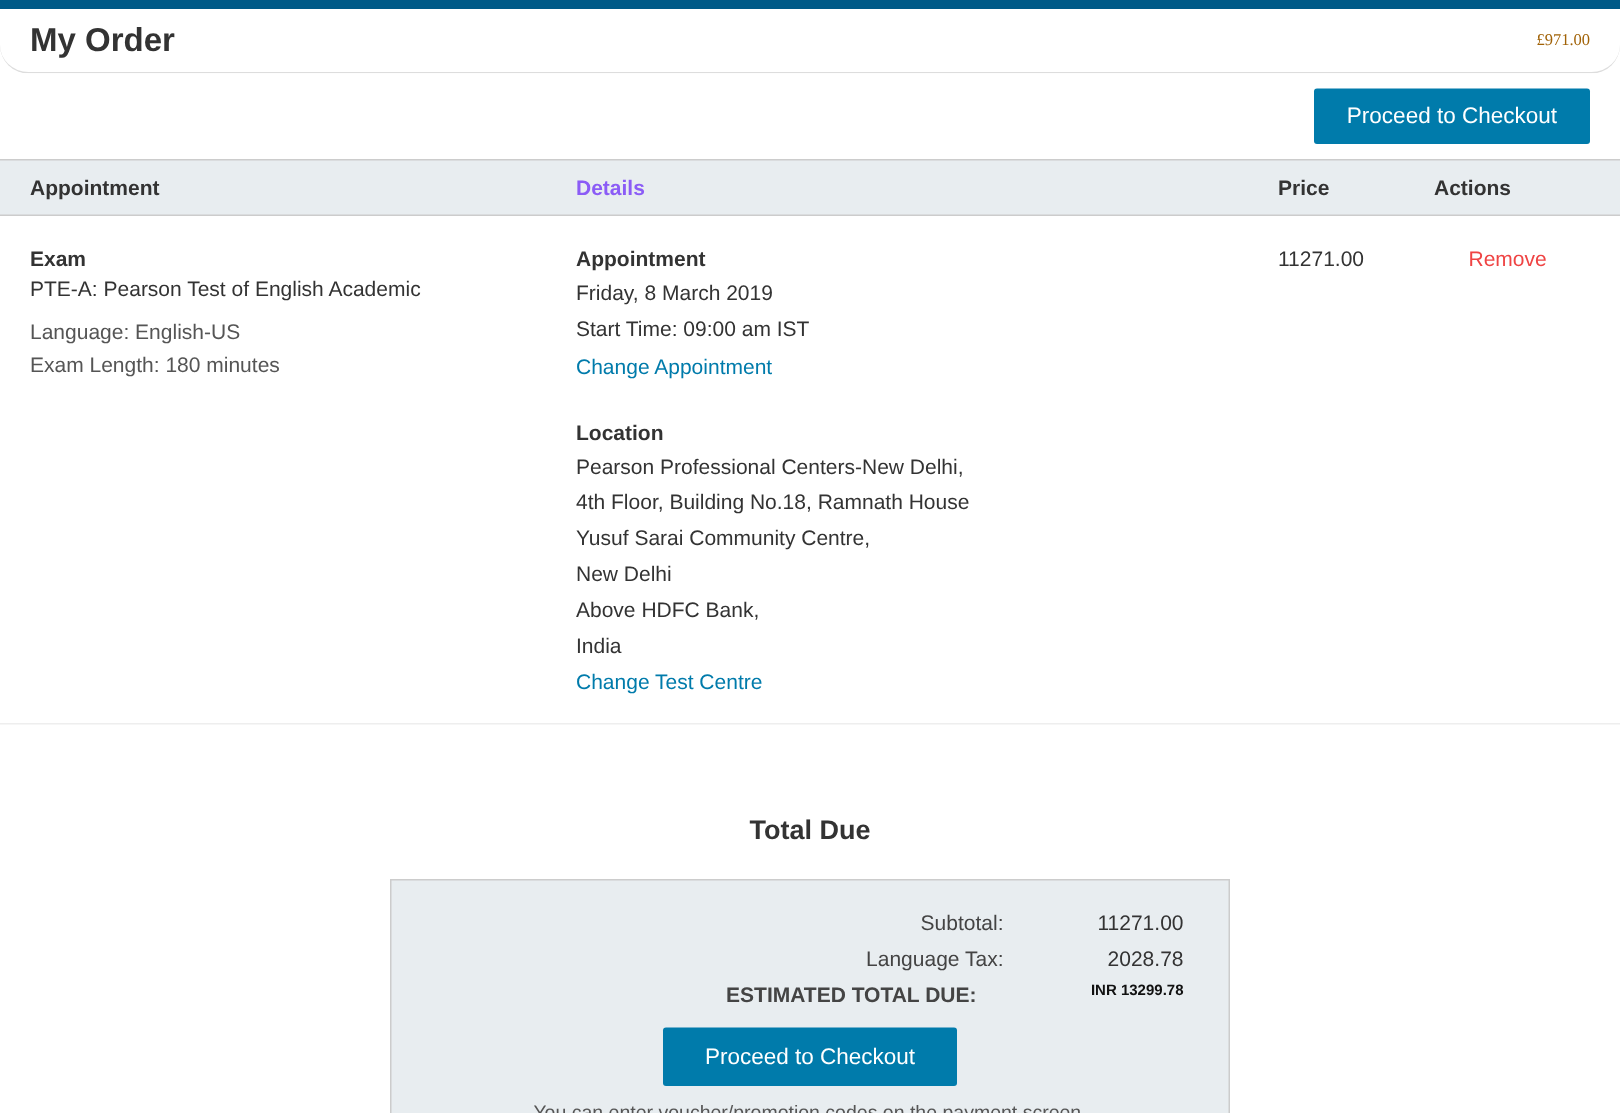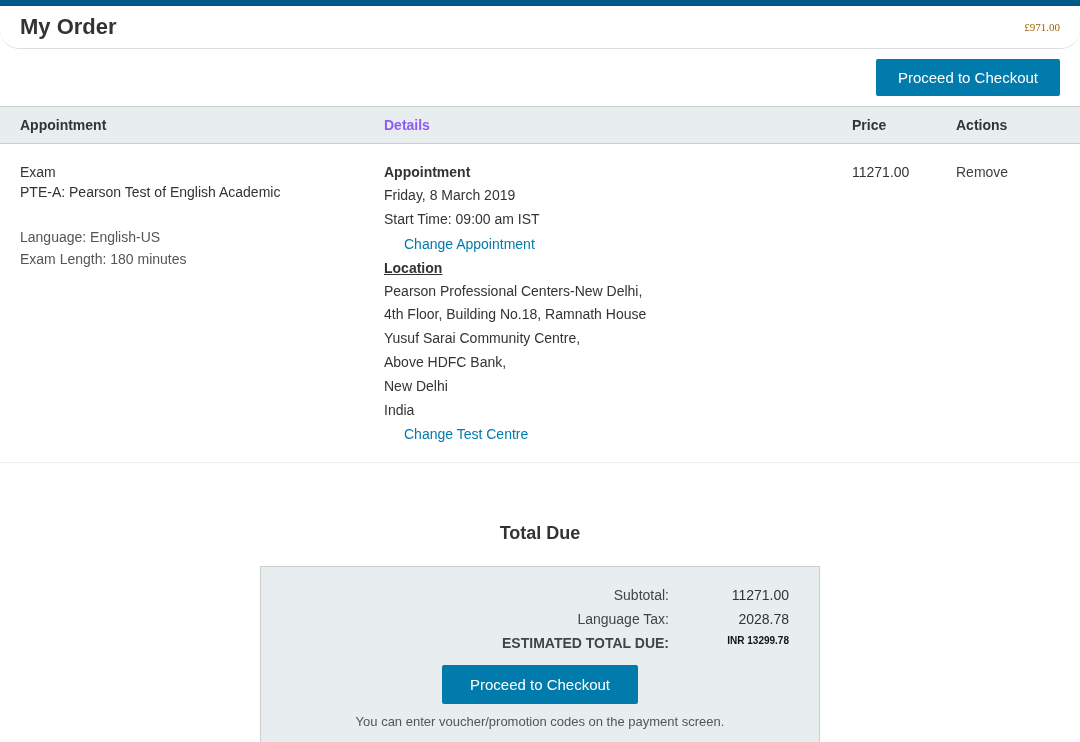--- a/index.html
+++ b/index.html
@@ -110,26 +110,26 @@
     .order-price {
       flex: 0 0 10%;
       color: #333;
     }
 
     .order-actions {
       flex: 0 0 10%;
     }
 
     .exam-label {
-      font-weight: normal;
+      font-weight: bold;
       margin-bottom: 4px;
     }
 
     .exam-name {
-      margin-bottom: 26px;
+      margin-bottom: 10px;
       color: #333;
     }
 
     .exam-meta {
       color: #555;
       line-height: 1.6;
     }
 
     .section-label {
       font-weight: bold;
@@ -143,27 +143,27 @@
 
     .details-text {
       color: #333;
       line-height: 1.7;
     }
 
     .link-blue {
       color: #007bab;
       text-decoration: none;
       cursor: pointer;
-      margin-left: 20px;
     }
 
     .remove-link {
-      color: #404040;
+      color: #ef4444;
       text-decoration: none;
       cursor: pointer;
+      margin-left: 23px;
     }
 
     .total-section {
       margin-top: 60px;
       padding: 0 20px;
       display: flex;
       flex-direction: column;
       align-items: center;
     }
 
@@ -196,21 +196,21 @@
     .total-row-value {
       min-width: 90px;
       text-align: right;
       color: #333;
     }
 
     .total-row-bold {
       display: flex;
       justify-content: flex-end;
       margin-bottom: 14px;
-      gap: 30px;
+      gap: 48px;
     }
 
     .total-row-bold .total-row-label {
       font-weight: bold;
       font-size: 14px;
     }
 
     .total-row-bold .total-row-value {
       font-weight: bold;
       font-size: 10px;
@@ -271,26 +271,26 @@
   </div>
 
   <div class="order-details">
     <div class="section-label">Appointment</div>
     <div class="details-text">Friday, 8 March 2019</div>
     <div class="details-text">Start Time: 09:00 am IST</div>
     <div style="margin-top:4px;">
       <a class="link-blue">Change Appointment</a>
     </div>
 
-    <div class="section-label" style="margin-top:8px;text-decoration:underline;">Location</div>
+    <div class="section-label" style="margin-top:28px;">Location</div>
     <div class="details-text">Pearson Professional Centers-New Delhi,</div>
     <div class="details-text">4th Floor, Building No.18, Ramnath House</div>
     <div class="details-text">Yusuf Sarai Community Centre,</div>
+    <div class="details-text">New Delhi</div>
     <div class="details-text">Above HDFC Bank,</div>
-    <div class="details-text">New Delhi</div>
     <div class="details-text">India</div>
     <div style="margin-top:4px;">
       <a class="link-blue">Change Test Centre</a>
     </div>
   </div>
 
   <div class="order-price">11271.00</div>
 
   <div class="order-actions">
     <a class="remove-link">Remove</a>

